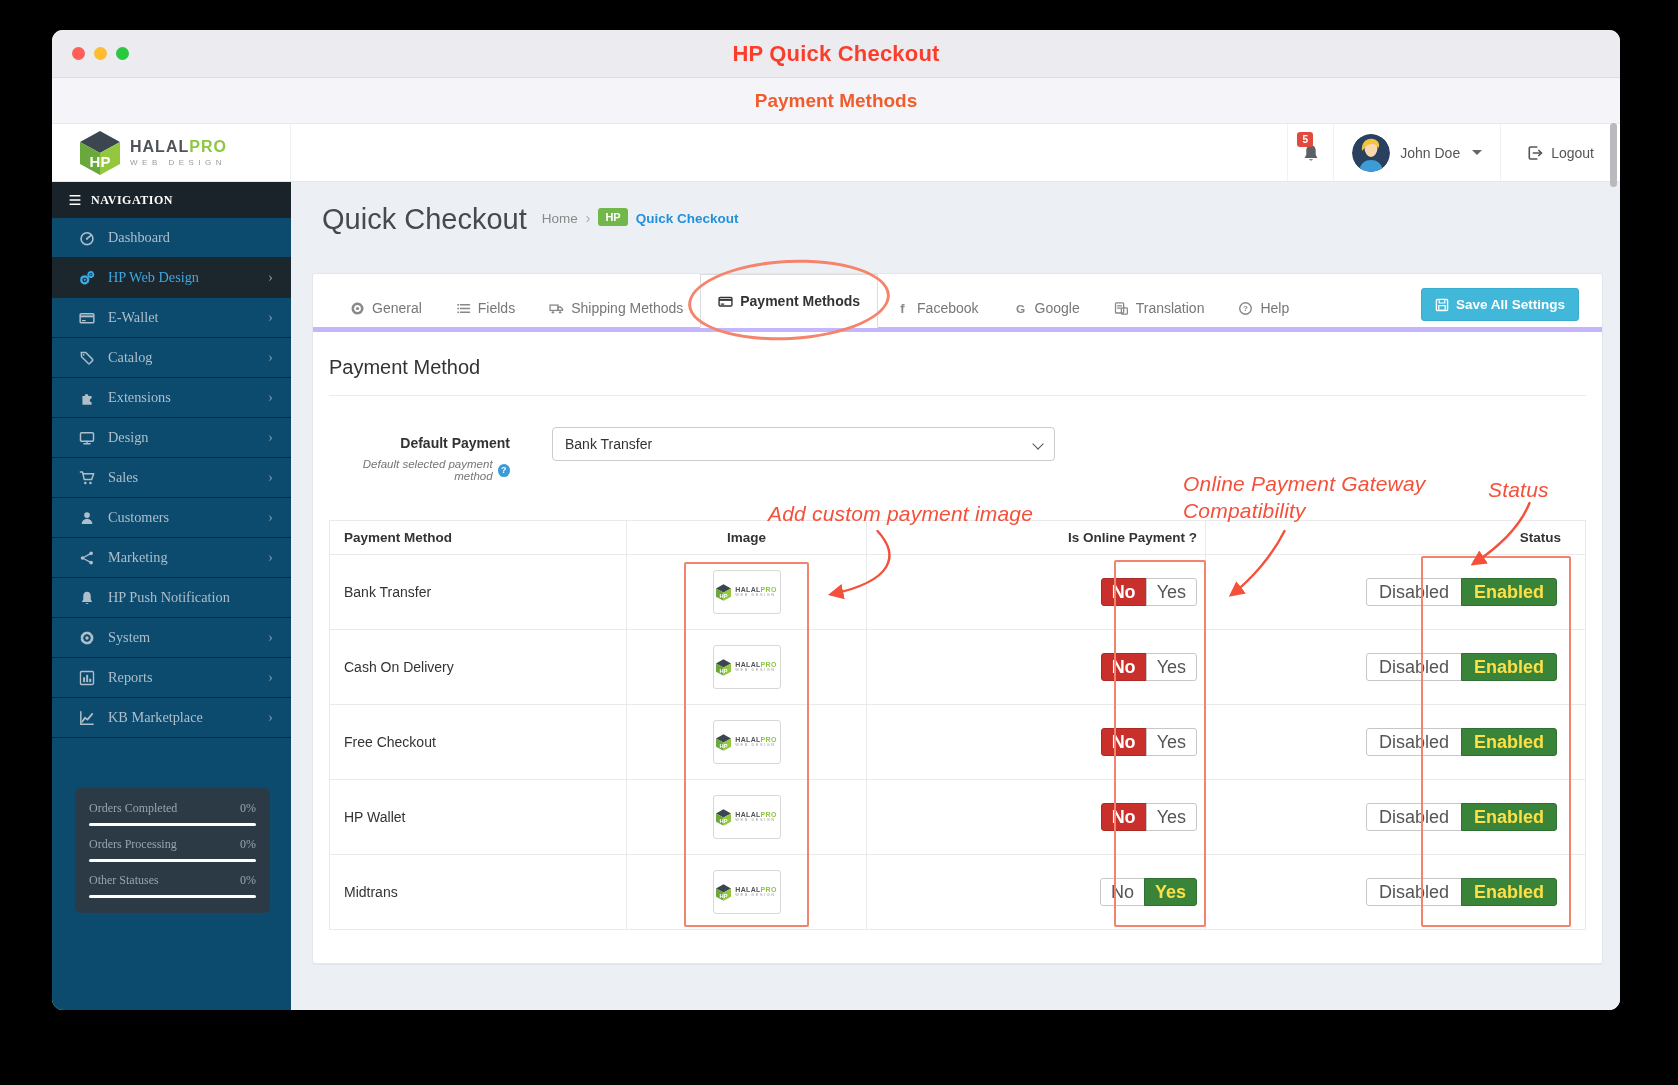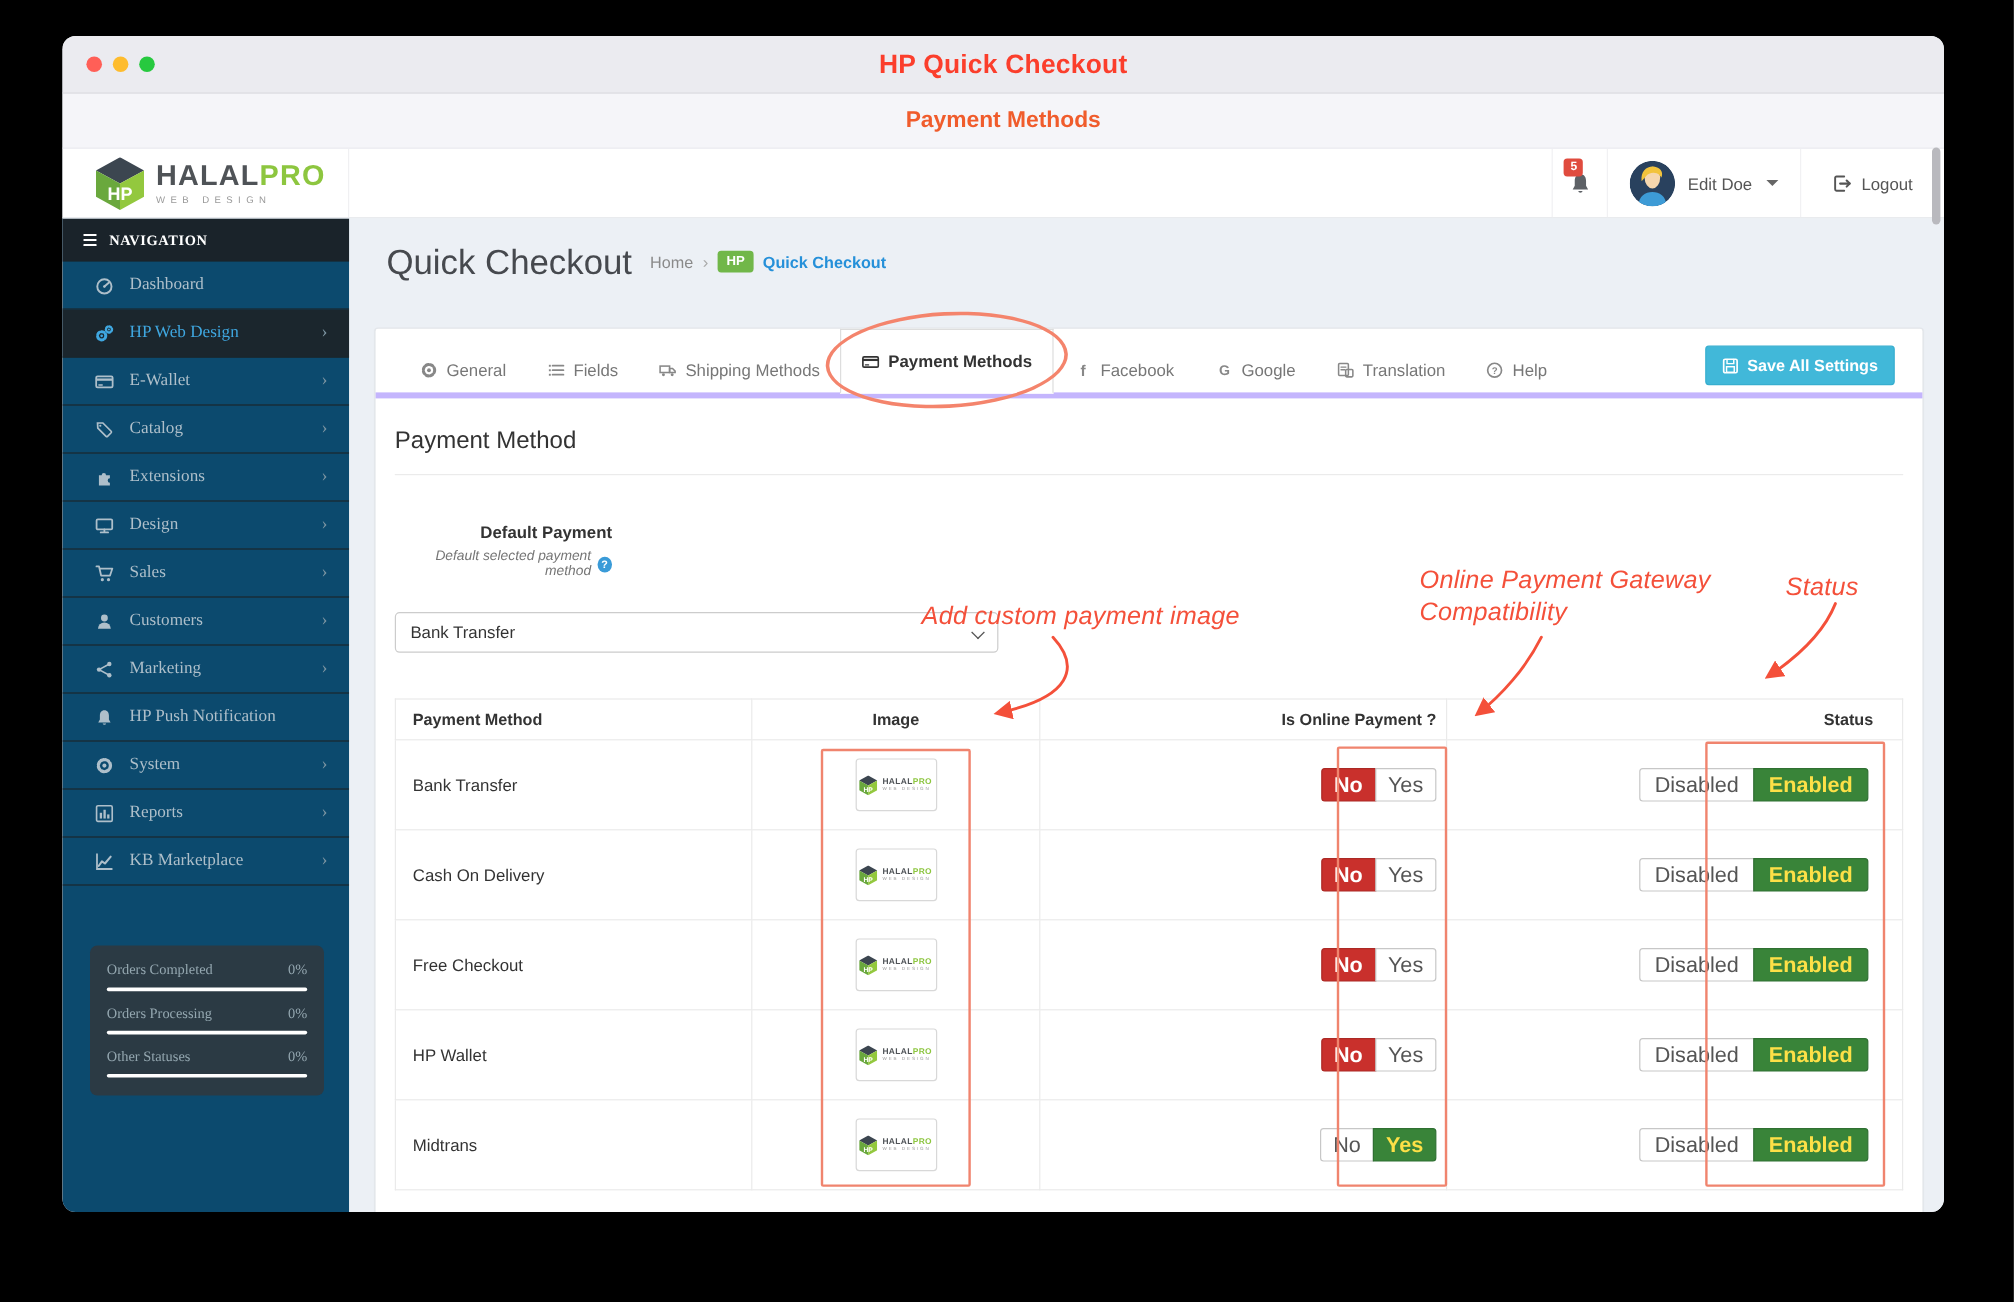--- a/index.html
+++ b/index.html
@@ -13,21 +13,21 @@
   .dot { width:13px; height:13px; border-radius:50%; }
   .dot.r { background:#ff5f57; } .dot.y { background:#febc2e; } .dot.g { background:#27c93f; }
   .win-title { font-size:22px; font-weight:bold; color:#fb3e2c; letter-spacing:.2px; }
   .subtitlebar { height:46px; background:#f5f5f9; border-bottom:1px solid #e8e8ee; display:flex; align-items:center; justify-content:center; }
   .subtitlebar span { font-size:19px; font-weight:bold; color:#f05c2c; }
 
   
   .appheader { position:relative; height:58px; background:#fff; border-bottom:1px solid #e4e7ea; display:flex; }
   .logo-box { width:239px; height:100%; display:flex; align-items:center; padding-left:28px; gap:10px; border-right:1px solid #f0f0f2; }
   .brand-text { display:flex; flex-direction:column; line-height:1; }
-  .brand-word { font-size:24px; font-weight:bold; letter-spacing:1px; }
+  .brand-word { font-size:16px; font-weight:bold; letter-spacing:1px; }
   .brand-word .dark { color:#4f5357; } .brand-word .green { color:#8dc63f; }
   .brand-tag { font-size:8px; letter-spacing:4.5px; color:#9a9a9a; margin-top:4px; }
   .hdr-right { margin-left:auto; display:flex; height:100%; }
   .hdr-sec { height:100%; display:flex; align-items:center; border-left:1px solid #f1f1f3; }
   .bell-sec { width:46px; justify-content:center; position:relative; color:#5d6166; }
   .notif-badge { position:absolute; left:9px; top:8px; min-width:16px; height:15px; background:#e04b3e; color:#fff; font-size:10px; font-weight:bold; border-radius:3px; display:flex; align-items:center; justify-content:center; padding:0 3px; }
   .user-sec { padding:0 18px; gap:10px; }
   .user-name { font-size:14px; color:#555; }
   .caret-down { width:0; height:0; border-left:5px solid transparent; border-right:5px solid transparent; border-top:5px solid #666; margin-left:2px; }
   .logout-sec { padding:0 26px; gap:8px; font-size:14px; color:#555; }
@@ -68,21 +68,21 @@
   .tab { height:40px; display:flex; align-items:center; gap:7px; padding:0 17px; font-size:14px; color:#777; cursor:default; }
   .tab .icon { color:#888; }
   .tab.active { position:relative; height:54px; background:#fff; border:1px solid #ddd; border-bottom:1px solid #fff; color:#333; font-weight:bold; }
   .tab.active .icon { color:#333; }
   .tab-ellipse { position:absolute; left:-13px; right:-13px; top:-15px; bottom:-13px; border:3px solid #f4846c; border-radius:50%; transform:rotate(-3deg); pointer-events:none; }
   .save-btn { position:absolute; right:23px; top:14px; height:33px; background:#41b8d9; color:#fff; border:1px solid #37aecf; border-radius:3px; display:flex; align-items:center; gap:7px; padding:0 13px; font-size:13.5px; font-weight:bold; cursor:default; }
 
   .panel-body { padding:0 16px 33px; }
   .sec-h2 { margin-top:22px; font-size:20px; font-weight:500; color:#333; line-height:26px; }
   .sec-hr { margin-top:15px; border:0; border-top:1px solid #ebebeb; }
-  .default-row { margin-top:31px; display:flex; gap:28px;flex-direction:column; }
+  .default-row { margin-top:31px; display:flex; gap:42px; }
   .label-col { width:181px; text-align:right; }
   .label-main { font-size:14px; font-weight:bold; color:#333; margin-top:8px; }
   .label-help { margin-top:7px; font-size:11.5px; font-style:italic; color:#757575; display:flex; justify-content:flex-end; align-items:center; gap:5px; }
   .q-circle { width:13px; height:13px; border-radius:50%; background:#3a9bd8; color:#fff; font-size:9px; font-weight:bold; font-style:normal; display:inline-flex; align-items:center; justify-content:center; }
   .select-wrap { position:relative; width:503px; }
   .select-wrap select { width:100%; height:34px; border:1px solid #ccc; border-radius:4px; padding:0 30px 0 12px; font-size:14px; color:#333; background:#fff; appearance:none; -webkit-appearance:none; font-family:inherit; }
   .select-chev { position:absolute; right:13px; top:13px; width:8px; height:8px; border-right:1.6px solid #555; border-bottom:1.6px solid #555; transform:rotate(45deg); pointer-events:none; }
 
   .table-zone { position:relative; margin-top:38px; }
   table.pm { border-collapse:collapse; width:1256px; table-layout:fixed; }
@@ -172,21 +172,21 @@
                   </clipPath>
                 </defs>
               <g clip-path="url(#avc)">
                 <rect width="38" height="38" fill="#29415e"></rect>
                 <path d="M7 38 C8 29 13 26 19 26 C25 26 30 29 31 38 Z" fill="#3d9bd6"></path>
                 <path d="M12.5 14 a6.5 9 0 1 0 13 0 a6.5 9 0 1 0 -13 0" fill="#f6d7ae"></path>
                 <path d="M10 17 C9 8 15 4 21 5 C27 6 28 11 26.5 14 L25 12 C22 9 16 9.5 13.5 13 Z" fill="#f2c33c"></path>
               </g>
             </svg>
           </span>
-          <span class="user-name">Edit Doe</span>
+          <span class="user-name">John Doe</span>
           <span class="caret-down"></span>
         </div>
         <div class="hdr-sec logout-sec">
           <span class="icon">
               <svg width="16" height="16" viewBox="0 0 14 14">
                 <path d="M8.6 1.8 H3 a1 1 0 0 0 -1 1 v8.4 a1 1 0 0 0 1 1 h5.6" stroke="currentColor" fill="none" stroke-linecap="round" stroke-width="1.4"></path>
                 <line x1="5.6" y1="7" x2="12.6" y2="7" stroke="currentColor" fill="none" stroke-linecap="round" stroke-width="1.5"></line>
                 <polyline points="10.4 4.8 12.6 7 10.4 9.2" stroke="currentColor" fill="none" stroke-linecap="round" stroke-width="1.5" stroke-linejoin="round"></polyline>
               </svg>
             </span>

